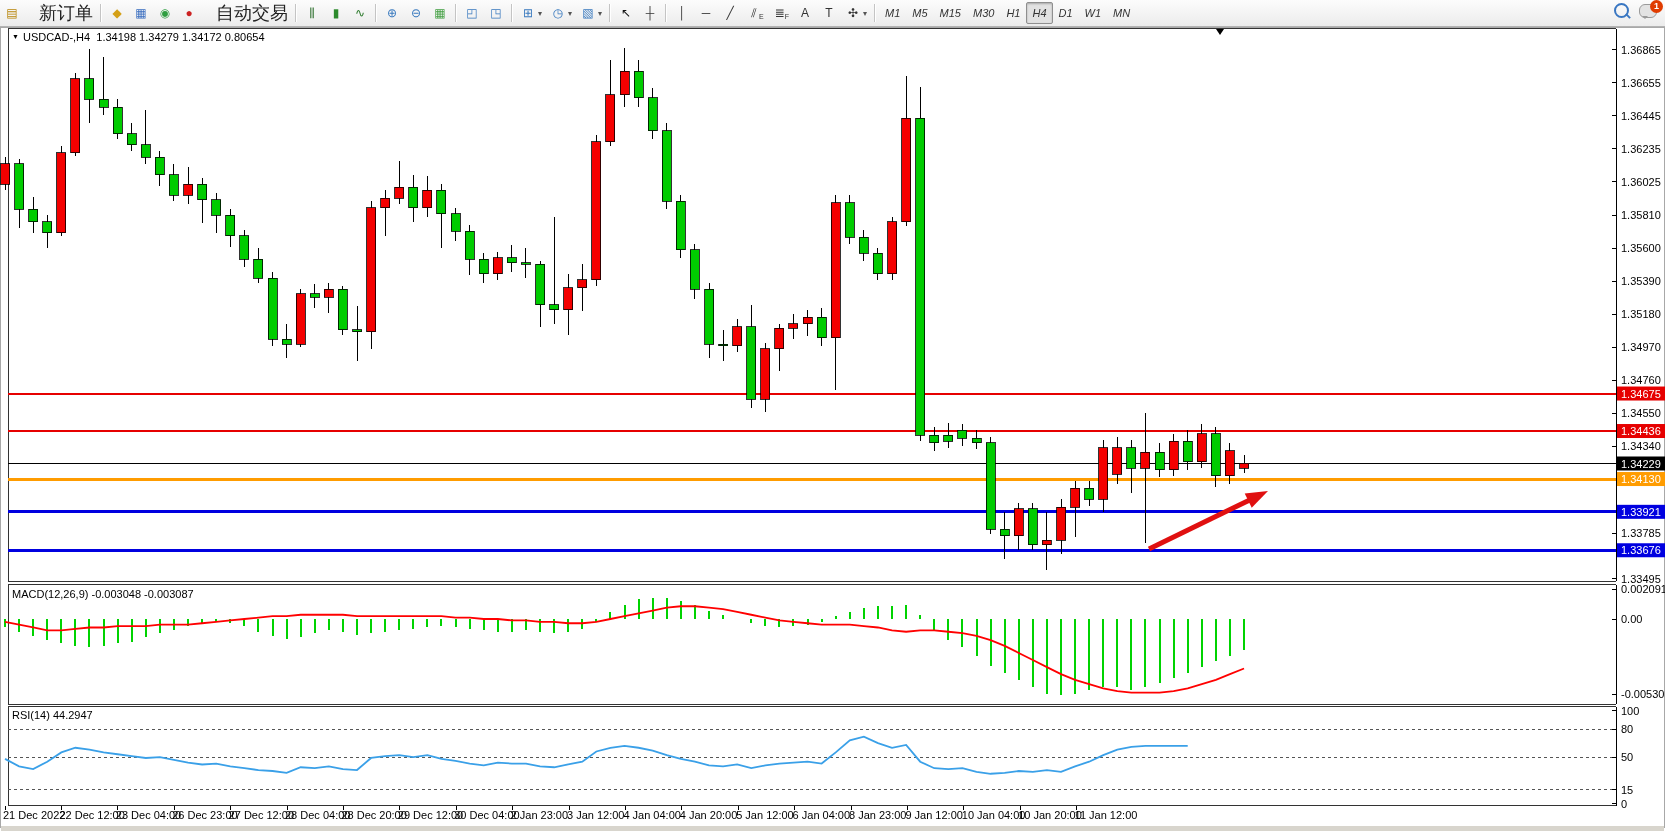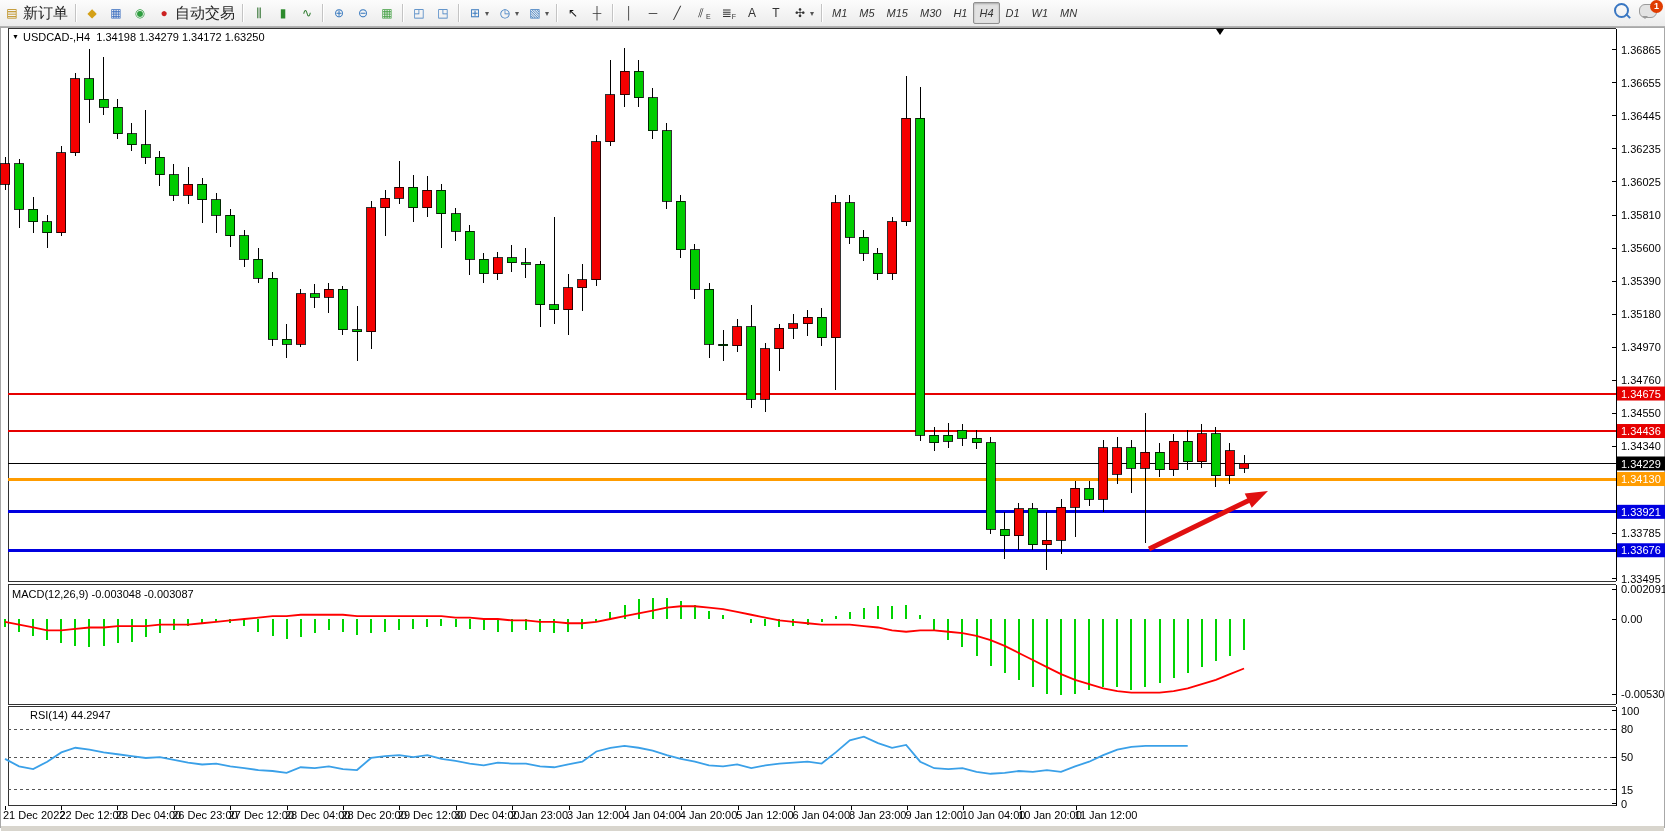--- a/index.html
+++ b/index.html
@@ -3,36 +3,36 @@
 <meta charset="utf-8">
 <style>
   html,body{margin:0;padding:0;background:#fff;}
   #app{position:relative;width:1665px;height:831px;overflow:hidden;font-family:"Liberation Sans",sans-serif;background:#fff;}
   
   #toolbar{position:absolute;left:0;top:0;width:1665px;height:26px;background:linear-gradient(#fcfcfc,#ececec);border-bottom:1px solid #b3b3b3;display:flex;align-items:center;z-index:5;}
   .tb-group{display:flex;align-items:center;}
   .tb-sep{height:18px;margin:0 3px;border-left:1px solid #c4c4c4;border-right:1px solid #ffffff;}
   .tb-btn{display:inline-flex;align-items:center;height:20px;padding:0 3px;margin:1px 0;border:1px solid transparent;border-radius:2px;font-size:12px;color:#222;cursor:default;white-space:nowrap;}
   .tb-ico{display:inline-block;width:16px;text-align:center;font-size:12px;line-height:16px;}
-  .tb-lbl{margin-left:3px;font-size:15px;}
+  .tb-lbl{margin-left:19px;font-size:18px;}
   .tb-dd{font-size:8px;color:#555;margin-left:2px;}
   .tb-sub{font-size:7px;color:#333;margin-left:-3px;margin-top:6px;}
   .tf-btn{font-size:11px;color:#333;padding:0 5px;font-style:italic;}
   .tf-active{background:#e2e2e2;border:1px solid #8f8f8f;box-shadow:inset 0 1px 2px rgba(0,0,0,.25);text-align:center;}
   #tb-right{position:absolute;right:8px;top:3px;display:flex;align-items:center;gap:10px;}
   .magnifier{position:relative;width:11px;height:11px;border:2px solid #3a77c2;border-radius:50%;}
   .magnifier::after{content:"";position:absolute;left:9px;top:10px;width:6px;height:2px;background:#3a77c2;transform:rotate(45deg);}
   .chatico{position:relative;width:16px;height:12px;background:#e3e3e3;border:1px solid #9a9a9a;border-radius:6px;}
   .chatico::after{content:"";position:absolute;left:2px;top:11px;border:3px solid transparent;border-top-color:#9a9a9a;}
   .chat-badge{position:absolute;right:-7px;top:-5px;width:13px;height:13px;background:#e03c00;border-radius:50%;color:#fff;font-size:9px;font-weight:bold;text-align:center;line-height:13px;}
   
   #chart-title{position:absolute;left:12px;top:31px;font-size:11px;color:#000;z-index:4;}
   #chart-title .tri{font-size:7px;vertical-align:2px;margin-right:4px;color:#000;}
   #macd-label{position:absolute;left:12px;top:588px;font-size:11px;color:#000;z-index:4;}
-  #rsi-label{position:absolute;left:30px;top:709px;font-size:11px;color:#000;z-index:4;}
+  #rsi-label{position:absolute;left:12px;top:709px;font-size:11px;color:#000;z-index:4;}
   svg text{font-family:"Liberation Sans",sans-serif;}
 </style>
 </head>
 <body>
 
 <div id="app">
   <div id="toolbar">
       <span class="tb-group">
         <span class="tb-btn">
           <span class="tb-ico" style="color: rgb(184, 134, 11);">▤</span>
@@ -551,17 +551,17 @@
       <line x1="907.4" y1="805.5" x2="907.4" y2="810" stroke="#000" shape-rendering="crispEdges"></line>
       <text x="905.4" y="819" font-family="&quot;Liberation Sans&quot;,sans-serif" font-size="11px" fill="#000">9 Jan 12:00</text>
       <line x1="963.8" y1="805.5" x2="963.8" y2="810" stroke="#000" shape-rendering="crispEdges"></line>
       <text x="961.8" y="819" font-family="&quot;Liberation Sans&quot;,sans-serif" font-size="11px" fill="#000">10 Jan 04:00</text>
       <line x1="1020.1999999999999" y1="805.5" x2="1020.1999999999999" y2="810" stroke="#000" shape-rendering="crispEdges"></line>
       <text x="1018.1999999999999" y="819" font-family="&quot;Liberation Sans&quot;,sans-serif" font-size="11px" fill="#000">10 Jan 20:00</text>
       <line x1="1076.6" y1="805.5" x2="1076.6" y2="810" stroke="#000" shape-rendering="crispEdges"></line>
       <text x="1074.6" y="819" font-family="&quot;Liberation Sans&quot;,sans-serif" font-size="11px" fill="#000">11 Jan 12:00</text>
     </svg>
   <div id="chart-title">
-    <span class="tri">▼</span><span>USDCAD-,H4</span>&nbsp;&nbsp;<span>1.34198 1.34279 1.34172 1.63250</span>
+    <span class="tri">▼</span><span>USDCAD-,H4</span>&nbsp;&nbsp;<span>1.34198 1.34279 1.34172 0.80654</span>
   </div>
   <div id="macd-label">MACD(12,26,9) -0.003048 -0.003087</div>
   <div id="rsi-label">RSI(14) 44.2947</div>
 </div>
 
 </body></html>

